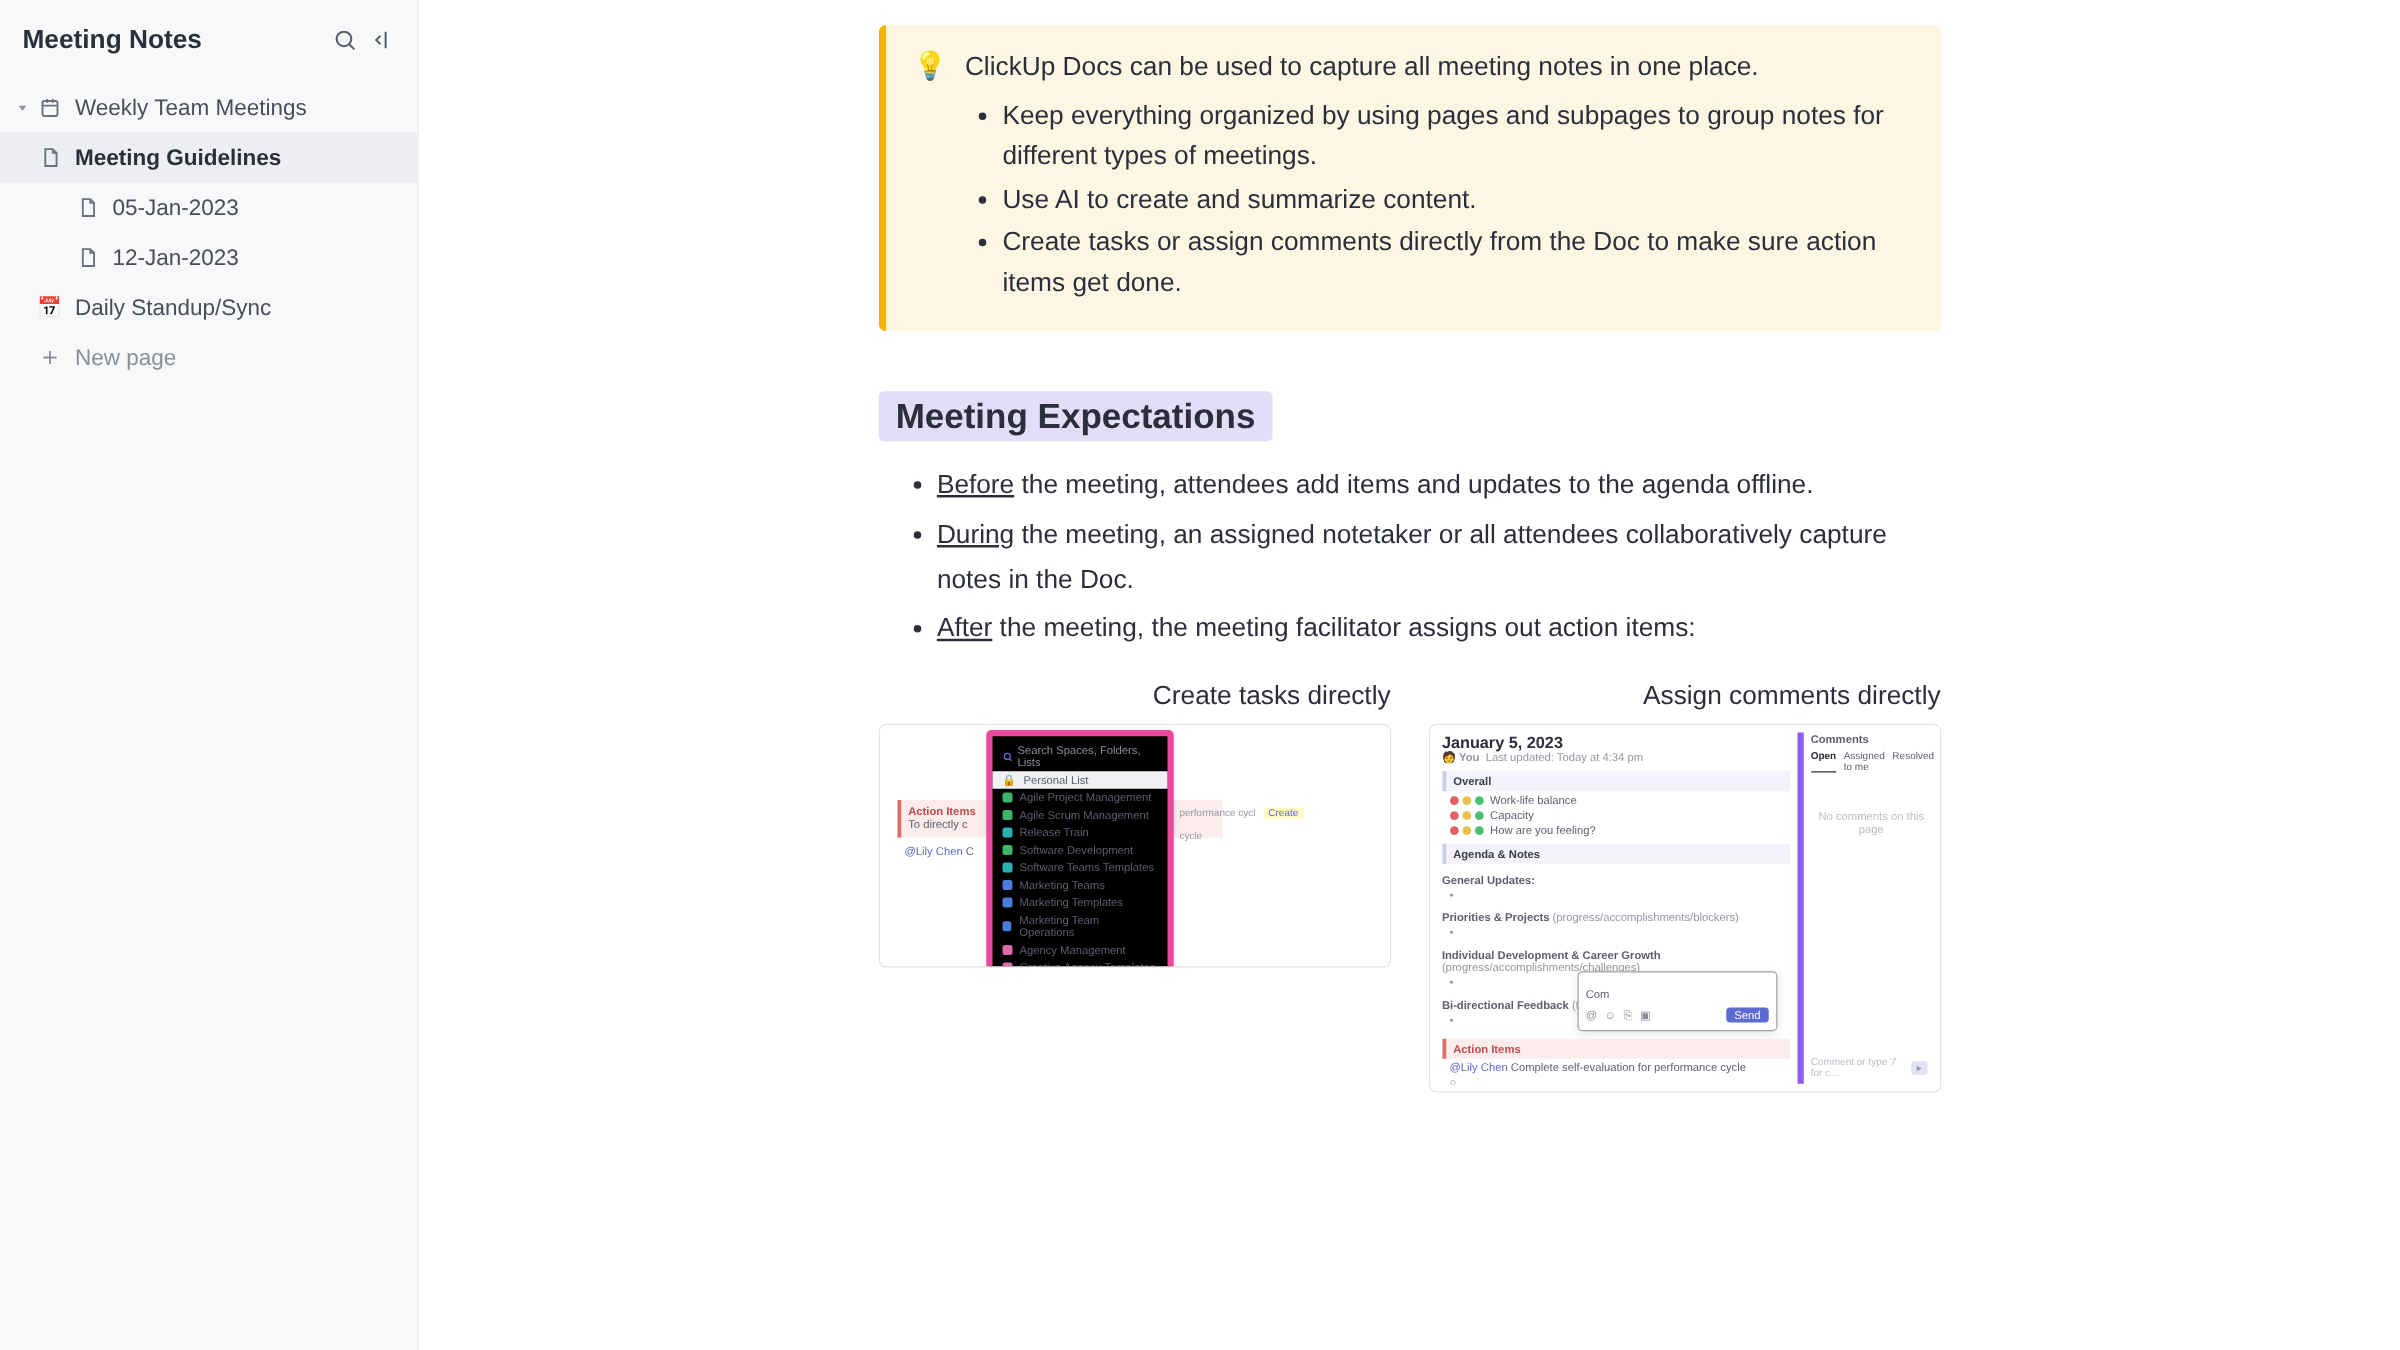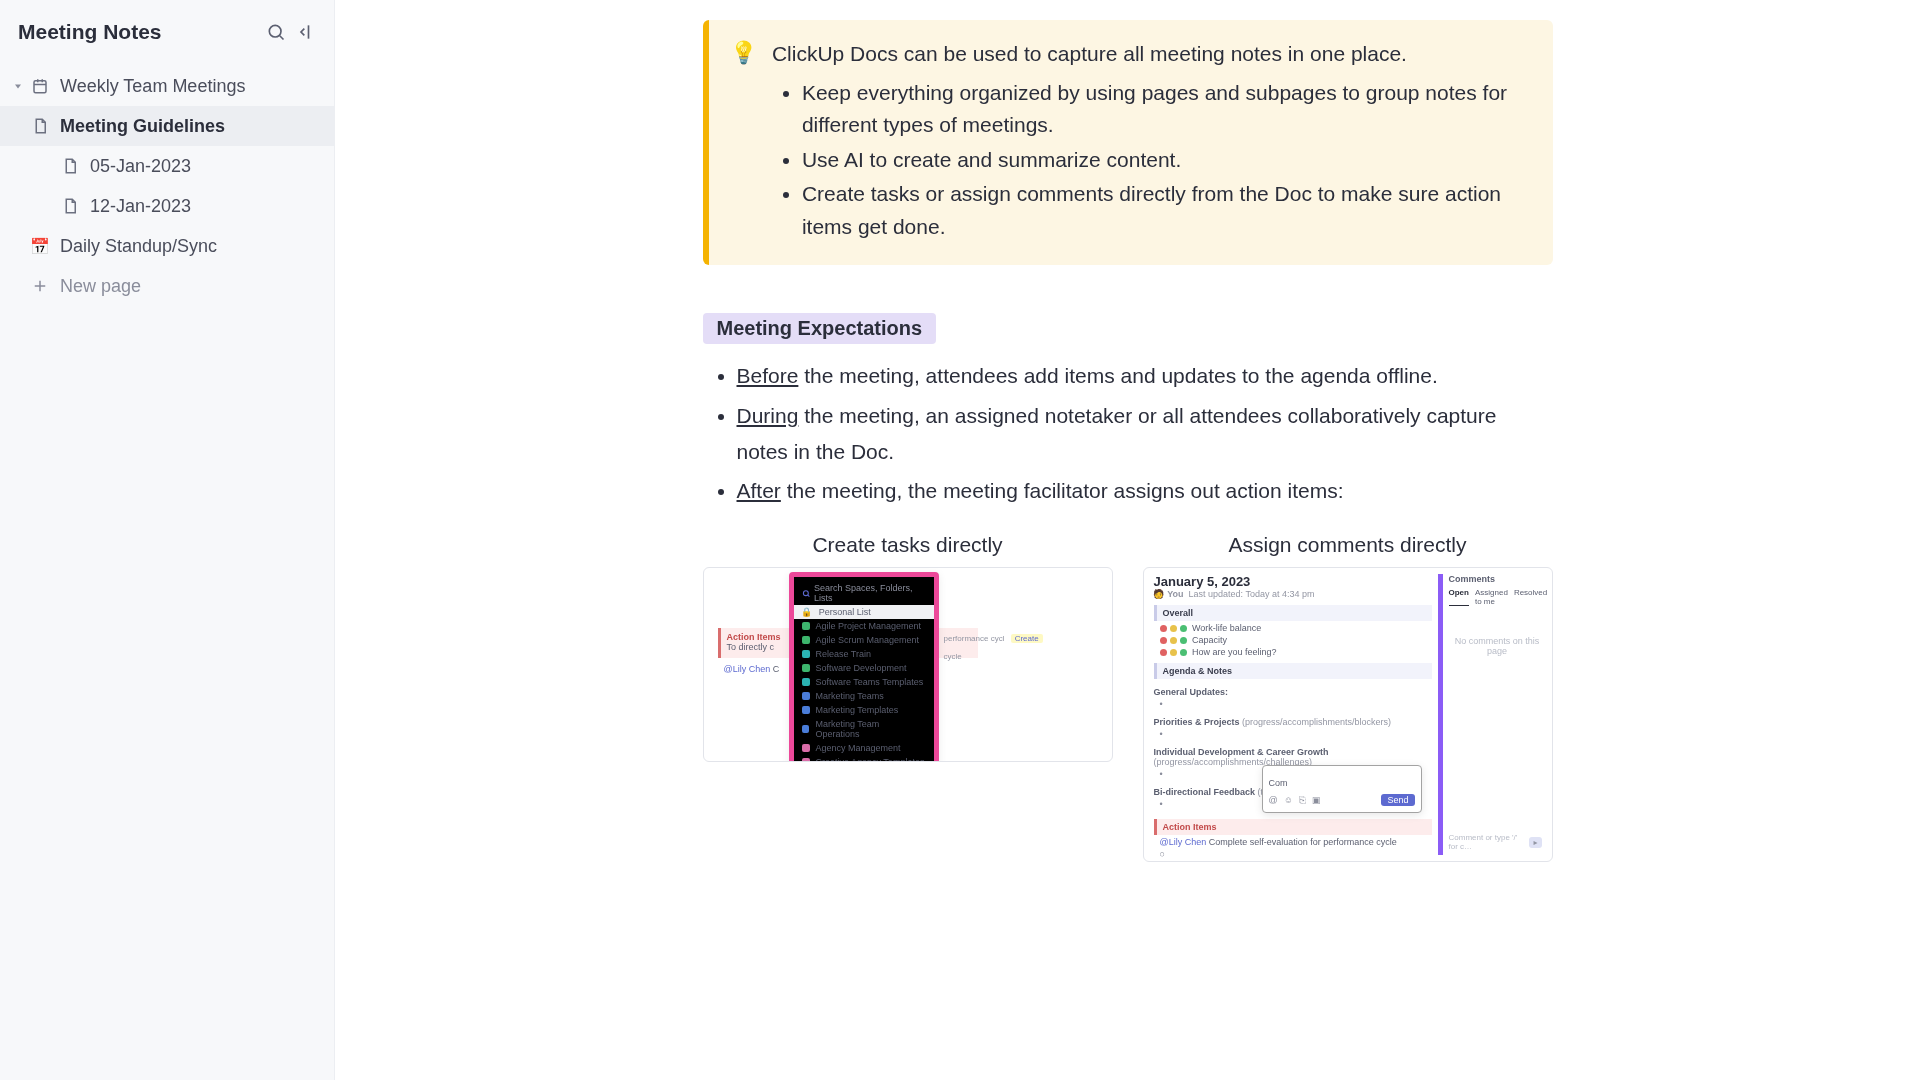--- a/index.html
+++ b/index.html
@@ -117,47 +117,47 @@
   
   .heading-wrap {
     margin-top: 48px;
     margin-bottom: 14px;
   }
   .heading {
     display: inline-block;
     background: #e4ddf7;
     padding: 4px 14px;
     border-radius: 4px;
-    font-size: 20px;
+    font-size: 28px;
     font-weight: 700;
     color: #2b2e3b;
   }
 
   
   .expect-list {
     font-size: 21px;
     line-height: 1.7;
     color: #2b2e3b;
     padding-left: 30px;
-    margin: 4px;
+    margin: 17px;
   }
   .expect-list li { margin-bottom: 4px; }
   .u { text-decoration: underline; }
 
   
   .two-up {
     display: flex;
     gap: 30px;
     margin-top: 24px;
   }
   .pane {
     flex: 1;
     display: flex;
     flex-direction: column;
-    align-items: center;
+    align-items: flex-end;
   }
   .pane-title {
     font-size: 21px;
     color: #2b2e3b;
     margin-bottom: 10px;
   }
   
   .mock {
     width: 100%;
     border: 1px solid #e2e4ea;

